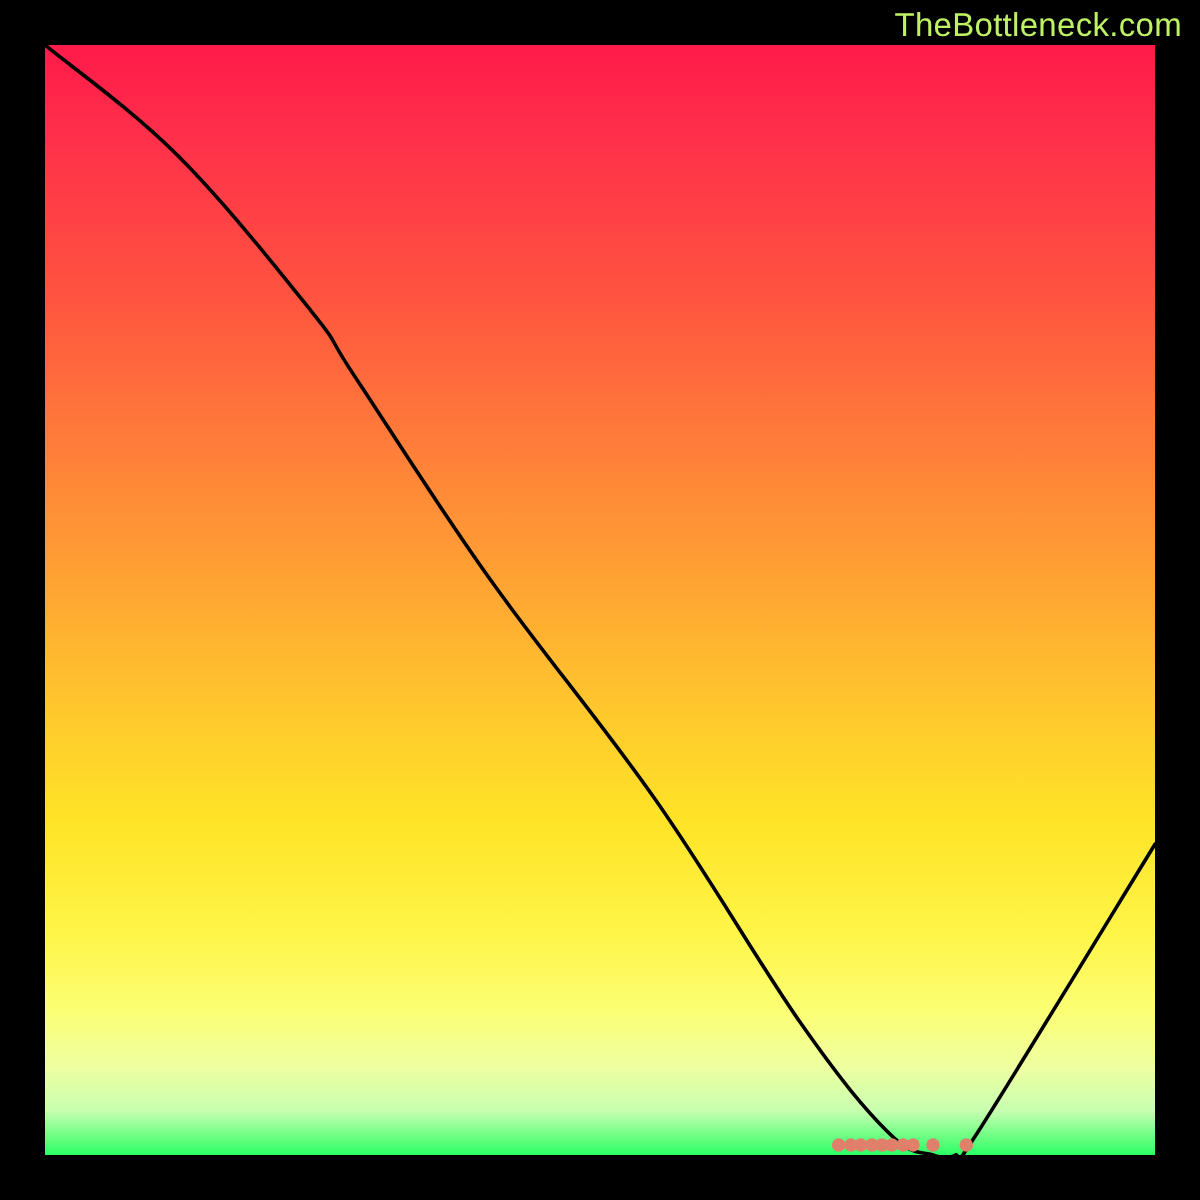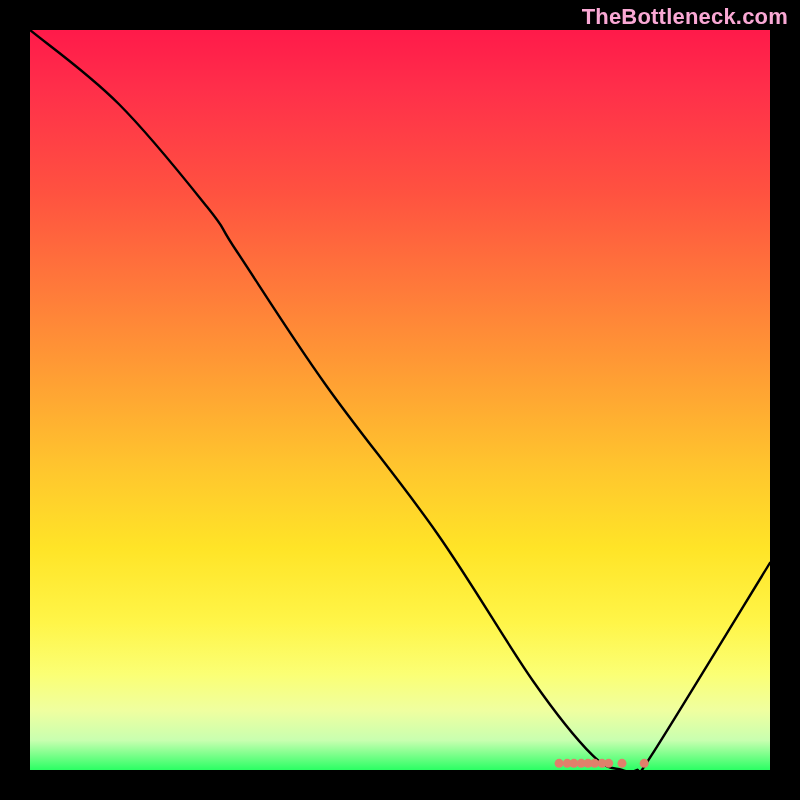--- a/index.html
+++ b/index.html
@@ -14,23 +14,23 @@
   .frame {
     position: relative;
     width: 800px;
     height: 800px;
     background: #000;
   }
   .watermark {
     position: absolute;
     top: 4px;
     right: 12px;
-    color: #f9a8d4;
+    color: #bef264;
     font-size: 22px;
-    font-weight: 700;
+    font-weight: 400;
     letter-spacing: 0.2px;
     z-index: 10;
   }
   .plot-area {
     position: absolute;
     left: 30px;
     top: 30px;
     width: 740px;
     height: 740px;
     overflow: hidden;

